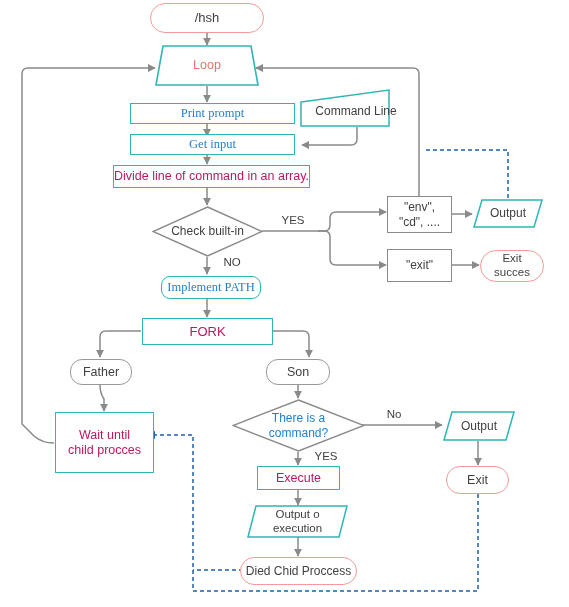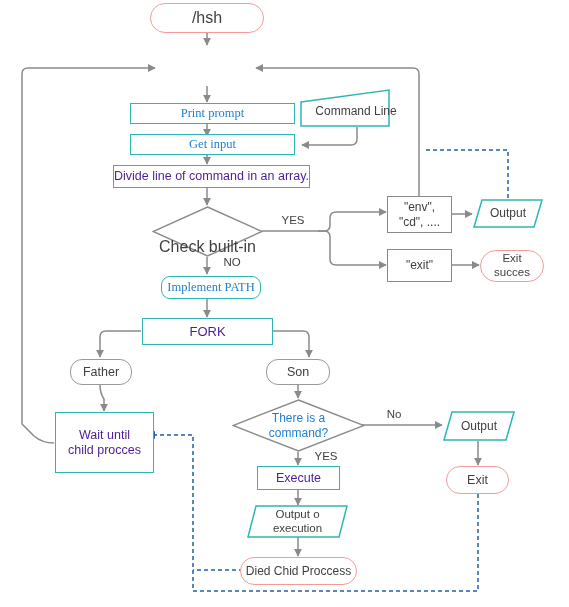--- a/index.html
+++ b/index.html
@@ -37,35 +37,35 @@
   .n-rect {
     border: 1.3px solid #2fb5b5;
     background: #ffffff;
     color: #1f7fd0;
     font-size: 12.5px;
     font-family: Liberation Serif, serif;
   }
   .n-rect-dark {
     border: 1.3px solid #2fb5b5;
     background: #ffffff;
-    color: #4c1d95;
+    color: #be185d;
     font-size: 12.5px;
   }
   .n-rect-gray {
     border: 1.3px solid #8a8a8a;
     background: #ffffff;
     color: #3f3f3f;
     font-size: 12px;
   }
   .n-round {
     border: 1.4px solid #f59a9a;
     background: #ffffff;
     color: #3f3f3f;
     border-radius: 40px;
-    font-size: 16px;
+    font-size: 13px;
   }
   .n-round-gray {
     border: 1.2px solid #9a9a9a;
     background: #ffffff;
     color: #3f3f3f;
     border-radius: 12px;
     font-size: 12.5px;
   }
   .n-label {
     color: #3f3f3f;
@@ -171,20 +171,28 @@
       <path d="M 478 494 L 478 591 L 193 591 L 193 435 L 148 435" marker-end="url(#ahBlue)"></path>
 
       <path d="M 243 570 L 193 570"></path>
     </g>
   </svg>
 
   <div class="node n-round" style="left:150px; top:3px; width:114px; height:30px;">
     <span>/hsh</span>
   </div>
 
+  <div class="shapebox" style="left:155px; top:45px; width:104px; height:41px;">
+    <svg width="104" height="41" viewBox="0 0 104 41">
+      <polygon points="8,1 96,1 103,40 1,40" fill="#ffffff" stroke="#2fb5b5" stroke-width="1.6"></polygon>
+    </svg>
+    <div class="cap t-red" style="font-size:12.5px;">
+      <span>Loop</span>
+    </div>
+  </div>
 
   <div class="node n-rect" style="left:130px; top:103px; width:165px; height:21px;">
     <span>Print prompt</span>
   </div>
 
   <div class="shapebox" style="left:300px; top:89px; width:76px; height:38px;padding-left:36px;">
     <svg width="90" height="38" viewBox="0 0 90 38">
       <polygon points="1,13 89,1 89,37 1,37" fill="#ffffff" stroke="#2fb5b5" stroke-width="1.5"></polygon>
     </svg>
     <div class="cap t-dark" style="font-size:12px; padding-top:6px;">
@@ -197,21 +205,21 @@
   </div>
 
   <div class="node n-rect-dark" style="left:113px; top:165px; width:197px; height:23px;">
     <span>Divide line of command in an array.</span>
   </div>
 
   <div class="shapebox" style="left:152px; top:206px; width:111px; height:51px;">
     <svg width="111" height="51" viewBox="0 0 111 51">
       <polygon points="55.5,1 110,25.5 55.5,50 1,25.5" fill="#ffffff" stroke="#8a8a8a" stroke-width="1.4"></polygon>
     </svg>
-    <div class="cap t-dark" style="font-size:16px;align-items:flex-end;">
+    <div class="cap t-dark" style="font-size:12px;">
       <span>Check built-in</span>
     </div>
   </div>
 
   <div class="node n-label" style="left:276px; top:214px; width:34px; height:14px;">
     <span>YES</span>
   </div>
   <div class="node n-label" style="left:218px; top:256px; width:28px; height:14px;">
     <span>NO</span>
   </div>

